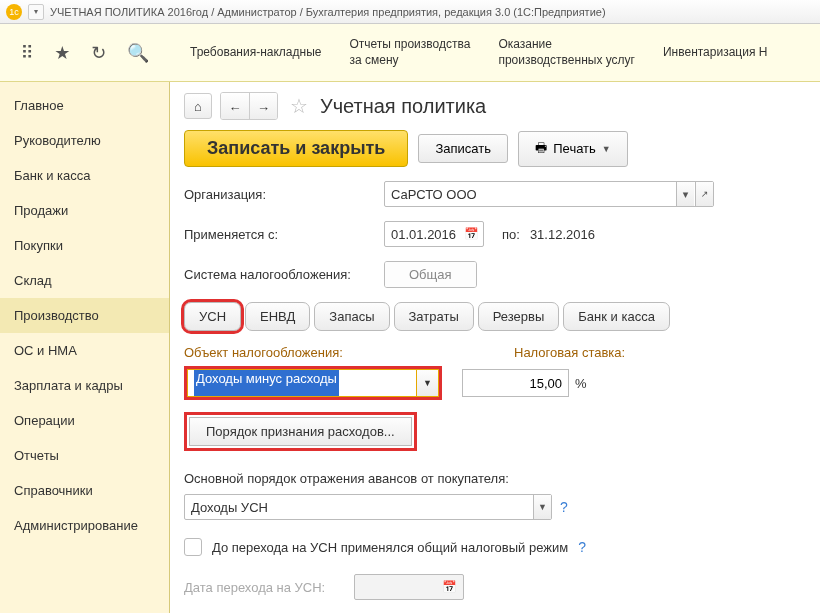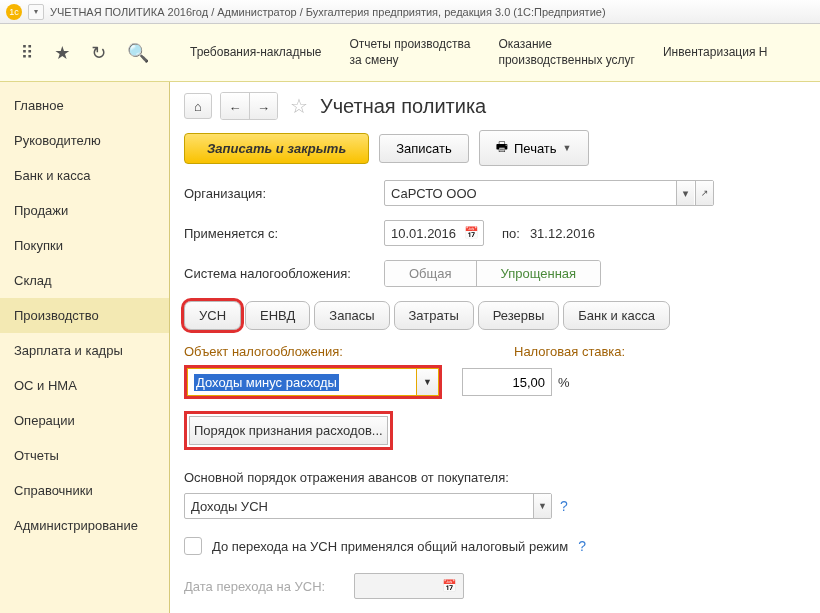--- a/index.html
+++ b/index.html
@@ -19,46 +19,46 @@
 .sidebar .item.active { background: #f3e9b3; }
 .main { flex: 1; background: #fff; padding: 10px 14px; overflow: hidden; position: relative; }
 .page-nav { display: flex; align-items: center; gap: 8px; margin-bottom: 10px; }
 .nav-btn { border: 1px solid #ccc; background: linear-gradient(#fff,#eee); width: 28px; height: 26px; display: inline-flex; align-items: center; justify-content: center; border-radius: 3px; cursor: pointer; font-size: 13px; }
 .nav-group { display: inline-flex; border: 1px solid #ccc; border-radius: 3px; overflow: hidden; }
 .nav-group .half { width: 28px; height: 26px; display: inline-flex; align-items: center; justify-content: center; background: linear-gradient(#fff,#eee); cursor: pointer; }
 .nav-group .half + .half { border-left: 1px solid #ccc; }
 .star { font-size: 20px; color: #bbb; margin: 0 4px; cursor: pointer; }
 .page-title { font-size: 20px; color: #333; }
 .action-row { display: flex; align-items: center; gap: 10px; margin-bottom: 14px; }
-.btn-primary { background: linear-gradient(#ffe06a,#f9c200); border: 1px solid #c7a300; color: #333; font-weight: bold; padding: 7px 22px; border-radius: 4px; cursor: pointer; font-size: 13px; font-style: italic; }
+.btn-primary { background: linear-gradient(#ffe06a,#f9c200); border: 1px solid #c7a300; color: #333; font-weight: bold; padding: 7px 22px; border-radius: 4px; cursor: pointer; font-size: 18px; }
 .btn { background: linear-gradient(#fdfdfd,#ececec); border: 1px solid #bbb; padding: 6px 16px; border-radius: 3px; cursor: pointer; font-size: 13px; display: inline-flex; align-items: center; gap: 6px; }
 .btn .caret { font-size: 9px; color: #555; }
 .form-row { display: flex; align-items: center; margin-bottom: 14px; gap: 10px; }
 .label { width: 190px; color: #333; font-size: 13px; }
 .input { border: 1px solid #bbb; background: #fff; height: 26px; padding: 0 6px; font-size: 13px; display: inline-flex; align-items: center; border-radius: 2px; }
 .input.combo { position: relative; padding-right: 40px; }
 .input .dd-btn { position: absolute; right: 0; top: 0; bottom: 0; width: 18px; border-left: 1px solid #bbb; display: flex; align-items: center; justify-content: center; font-size: 9px; color: #555; cursor: pointer; background: linear-gradient(#fdfdfd,#ececec); }
 .input .ext-btn { position: absolute; right: 19px; top: 0; bottom: 0; width: 18px; border-left: 1px solid #bbb; display: flex; align-items: center; justify-content: center; font-size: 11px; color: #555; cursor: pointer; background: linear-gradient(#fdfdfd,#ececec); }
 .seg-group { display: inline-flex; border: 1px solid #bbb; border-radius: 3px; overflow: hidden; }
 .seg-group .seg { padding: 5px 24px; font-size: 13px; cursor: pointer; color: #888; background: #fdfdfd; }
 .seg-group .seg + .seg { border-left: 1px solid #bbb; }
 .seg-group .seg.active { color: #4a8a3a; font-weight: normal; }
 .tab-row { display: flex; gap: 4px; margin-bottom: 14px; }
 .tab { border: 1px solid #bbb; background: linear-gradient(#fdfdfd,#ececec); padding: 6px 14px; font-size: 13px; cursor: pointer; border-radius: 7px; }
 .tab.hl { outline: 3px solid #e03030; }
 .two-col { display: flex; gap: 40px; margin-bottom: 6px; }
 .two-col .col-label { font-size: 13px; color: #a16207; }
 .obj-row { display: flex; align-items: center; gap: 20px; margin-bottom: 12px; }
 .obj-combo { border: 3px solid #e03030; display: inline-flex; align-items: stretch; height: 34px; }
-.obj-combo .val { border: 1px solid #e6a800; background: #fff; width: 230px; display: flex; align-items: center; padding: 0 6px; }
+.obj-combo .val { border: 1px solid #e6a800; background: #fff; width: 230px; display: flex; padding: 0 6px; }
 .obj-combo .val .sel { background: #2f6fd0; color: #fff; padding: 1px 2px; }
 .obj-combo .dd { border: 1px solid #e6a800; border-left: none; width: 22px; display: flex; align-items: center; justify-content: center; font-size: 9px; cursor: pointer; background: linear-gradient(#fdfdfd,#ececec); }
-.rate-input { border: 1px solid #bbb; height: 28px; width: 90px; text-align: right; padding: 0 6px; font-size: 13px; }
+.rate-input { border: 1px solid #bbb; height: 28px; width: 107px; text-align: right; padding: 0 6px; font-size: 13px; }
 .exp-btn { border: 3px solid #e03030; padding: 2px; display: inline-block; margin-bottom: 20px; }
-.exp-btn .inner { border: 1px solid #bbb; background: linear-gradient(#fdfdfd,#ececec); padding: 6px 4px; font-size: 13px; cursor: pointer; }
+.exp-btn .inner { border: 1px solid #bbb; background: linear-gradient(#fdfdfd,#ececec); padding: 6px 16px; font-size: 13px; cursor: pointer; }
 .avans-row { margin-bottom: 8px; }
 .avans-combo { display: flex; align-items: center; gap: 8px; }
 .avans-combo .input { width: 440px; }
 .help { color: #3a7fd5; font-size: 14px; cursor: pointer; }
 .chk-row { display: flex; align-items: center; gap: 10px; margin: 18px 0; }
 .chk { width: 18px; height: 18px; border: 1px solid #bbb; border-radius: 3px; background: #fff; cursor: pointer; }
 .disabled-label { color: #aaa; }
 .date-input.disabled { background: #f3f3f3; color: #aaa; }
 .cal-icon { font-size: 12px; color: #555; }
 </style>
@@ -90,22 +90,22 @@
 
 <div class="body-row">
   <div class="sidebar">
     <div class="item">Главное</div>
     <div class="item">Руководителю</div>
     <div class="item">Банк и касса</div>
     <div class="item">Продажи</div>
     <div class="item">Покупки</div>
     <div class="item">Склад</div>
     <div class="item active">Производство</div>
+    <div class="item">ОС и НМА</div>
     <div class="item">Зарплата и кадры</div>
-    <div class="item">ОС и НМА</div>
     <div class="item">Операции</div>
     <div class="item">Отчеты</div>
     <div class="item">Справочники</div>
     <div class="item">Администрирование</div>
   </div>
 
   <div class="main">
 
     <div class="page-nav">
       <span class="nav-btn">⌂</span>
@@ -132,32 +132,31 @@
       <span class="input combo" style="width:330px">
         <span>СаРСТО ООО</span>
         <span class="ext-btn">▾</span>
         <span class="dd-btn">↗</span>
       </span>
     </div>
 
     <div class="form-row">
       <span class="label">Применяется с:</span>
       <span class="input" style="width:100px; position:relative; padding-right:22px">
-        <span>10.01.2016</span>
+        <span>01.01.2016</span>
         <span style="position:absolute;right:4px" class="cal-icon">📅</span>
       </span>
       <span style="margin-left:8px">по:</span>
       <span>31.12.2016</span>
     </div>
 
     <div class="form-row">
       <span class="label">Система налогообложения:</span>
       <span class="seg-group">
         <span class="seg">Общая</span>
-        <span class="seg active">Упрощенная</span>
       </span>
     </div>
 
     <div class="tab-row">
       <span class="tab hl">УСН</span>
       <span class="tab">ЕНВД</span>
       <span class="tab">Запасы</span>
       <span class="tab">Затраты</span>
       <span class="tab">Резервы</span>
       <span class="tab">Банк и касса</span>

